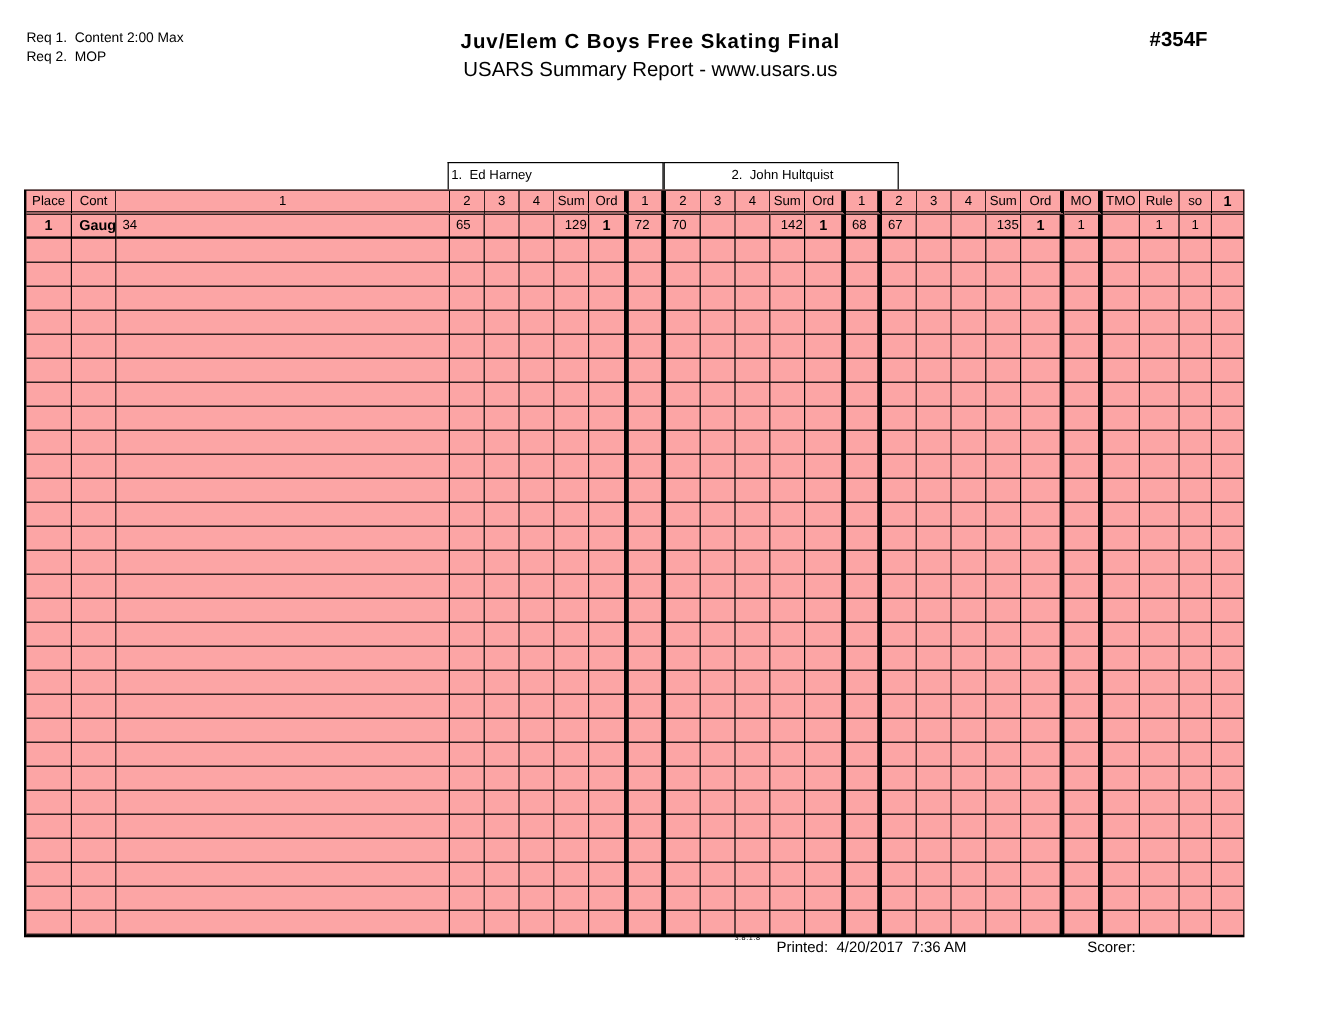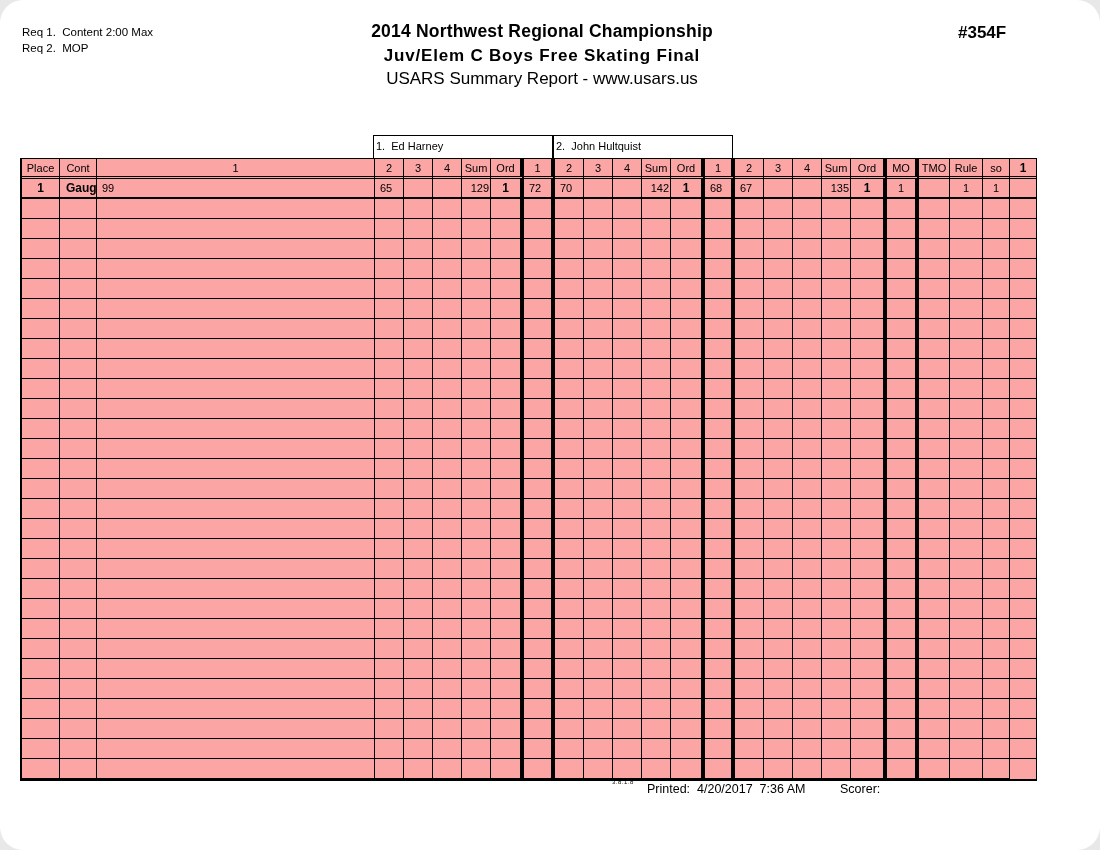--- a/index.html
+++ b/index.html
@@ -1,19 +1,19 @@
 <!DOCTYPE html>
 <html><head>
 <meta charset="utf-8">
 <style>
   html,body { margin:0; padding:0; background:#e8e8e8; }
   .page {
     position:relative; width:1100px; height:850px; background:#ffffff;
     font-family:"Liberation Sans","DejaVu Sans",sans-serif; color:#000;
-    margin:0 auto; overflow:hidden;border-radius:23px;
+    margin:0 auto; overflow:hidden;
   }
   .pre { white-space:pre; }
 
   
   .req-block { position:absolute; left:22px; top:24px; font-size:11.5px; line-height:16px; }
 
   
   .title-block { position:absolute; left:292px; top:21px; width:500px; text-align:center; }
   .t-title  { font-size:17.5px; font-weight:bold; line-height:21px; letter-spacing:0.2px; }
   .t-venue  { font-size:15px; line-height:19px; margin-top:1px; }
@@ -22,21 +22,21 @@
 
   .sheet-num { position:absolute; left:958px; top:23px; font-size:17px; font-weight:bold; }
 
   
   .judge-box {
     position:absolute; top:135px; height:23px; box-sizing:border-box;
     border:1px solid #000; border-bottom:none;
     font-size:11px; padding:4px 0 0 2px;
   }
   .jb1 { left:373px; width:180px; }
-  .jb2 { left:553px; width:180px; }
+  .jb2 { left:553px; width:196px;text-align:center; }
   .jb3 { left:733px; width:184px; }
 
   
   .score-table {
     position:absolute; left:20px; top:158px;
     display:grid;
     grid-template-columns:38px 37px 278px 29px 29px 29px 29px 33px 31px 29px 29px 29px 29px 34px 30px 29px 29px 29px 29px 36px 32px 31px 33px 27px 26px;
     grid-auto-rows:20px;
     border:1px solid #000; border-left-width:2px; border-bottom-width:2px;
     background:#fca5a5;
@@ -60,34 +60,33 @@
   .score-table > div:nth-child(25n+20),
   .score-table > div:nth-child(25n+21) { border-right-width:4px; }
   
   .score-table > div:nth-child(-n+25) { border-bottom:3px double #000; }
   
   .score-table > div:nth-child(n+26):nth-child(-n+50) { border-bottom-width:2px; }
 
   
   .f-version { position:absolute; left:612px; top:779px; font-size:6px; letter-spacing:0.5px; }
   .f-printed { position:absolute; left:647px; top:782px; font-size:12.5px; }
-  .f-scorer  { position:absolute; left:840px; top:782px; font-size:12.5px; }
+  .f-scorer  { position:absolute; left:906px; top:782px; font-size:12.5px; }
 </style>
 </head>
 <body>
 
 <div class="page">
 
   <div class="req-block">
     <div class="pre">Req 1.  Content 2:00 Max</div>
     <div class="pre">Req 2.  MOP</div>
   </div>
 
   <div class="title-block">
-    <div class="t-title">2014 Northwest Regional Championship</div>
     <div class="t-event">Juv/Elem C Boys Free Skating Final</div>
     <div class="t-report">USARS Summary Report - www.usars.us</div>
   </div>
 
   <div class="sheet-num">#354F</div>
 
   <div class="judge-box jb1 pre">1.  Ed Harney</div>
   <div class="judge-box jb2 pre">2.  John Hultquist</div>
 
   <div class="score-table">
@@ -118,21 +117,21 @@
 
     <div class="c">MO</div>
     <div class="c">TMO</div>
     <div class="c">Rule</div>
     <div class="c">so</div>
 
     <div class="c b">1</div>
     <div class="c b">1</div>
     <div class="c b al name-cell">Gauge Phillips</div>
 
-    <div class="c al">99</div>
+    <div class="c al">34</div>
     <div class="c al">65</div>
     <div class="c al"></div>
     <div class="c al"></div>
     <div class="c ar">129</div>
     <div class="c b">1</div>
 
     <div class="c al">72</div>
     <div class="c al">70</div>
     <div class="c al"></div>
     <div class="c al"></div>

